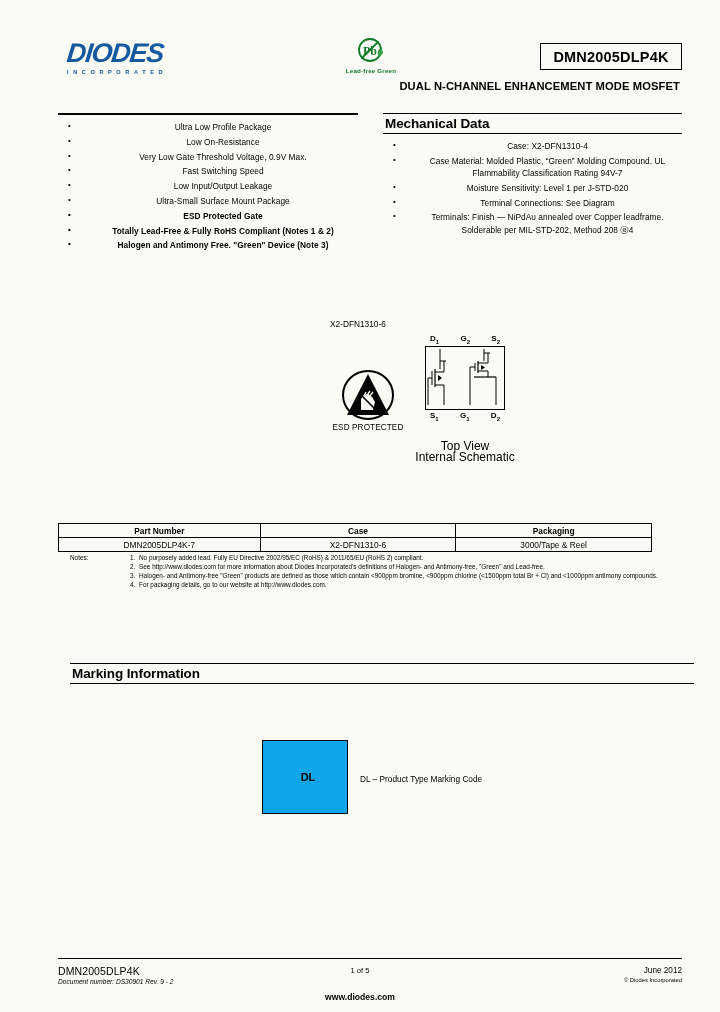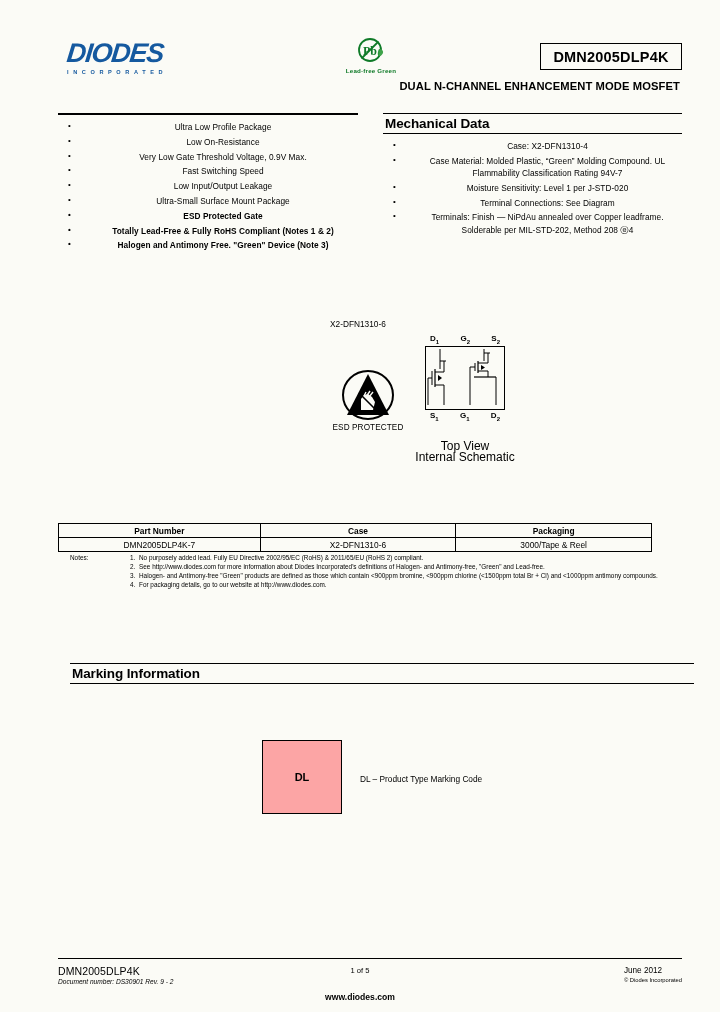--- a/index.html
+++ b/index.html
@@ -247,21 +247,22 @@
   .mark-box {
     position: absolute;
     left: 207px; top: 5px;
     width: 78px; height: 72px;
     border: 1.2px solid #000;
     display: flex;
     align-items: center;
     justify-content: center;
     font-size: 11px;
     font-weight: bold;
-    background: #fca5a5;
+    background: #0ea5e9;
+    padding-left: 6px;
   }
   .mark-legend {
     position: absolute;
     left: 305px; top: 39px;
     font-size: 8.3px;
   }
 
   
   .footer {
     position: absolute;
@@ -295,21 +296,21 @@
   }
   .foot-page { font-size: 7.6px; }
   .foot-url {
     font-size: 8.6px;
     font-weight: bold;
     margin-top: 17px;
   }
   .foot-right {
     position: absolute;
     right: 38px; top: 8px;
-    text-align: left;
+    text-align: right;
   }
   .foot-date { font-size: 8.2px; }
   .foot-copy { font-size: 5.8px; margin-top: 2px; }
 </style>
 </head>
 <body>
 
 <div class="page">
 
   <div class="header">

